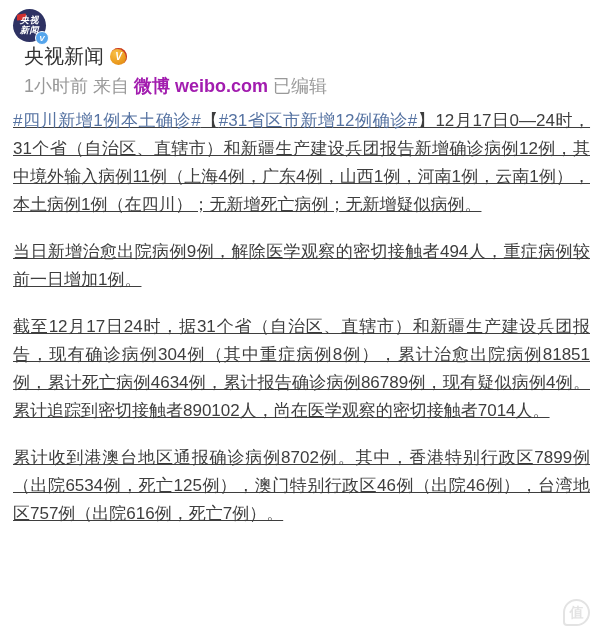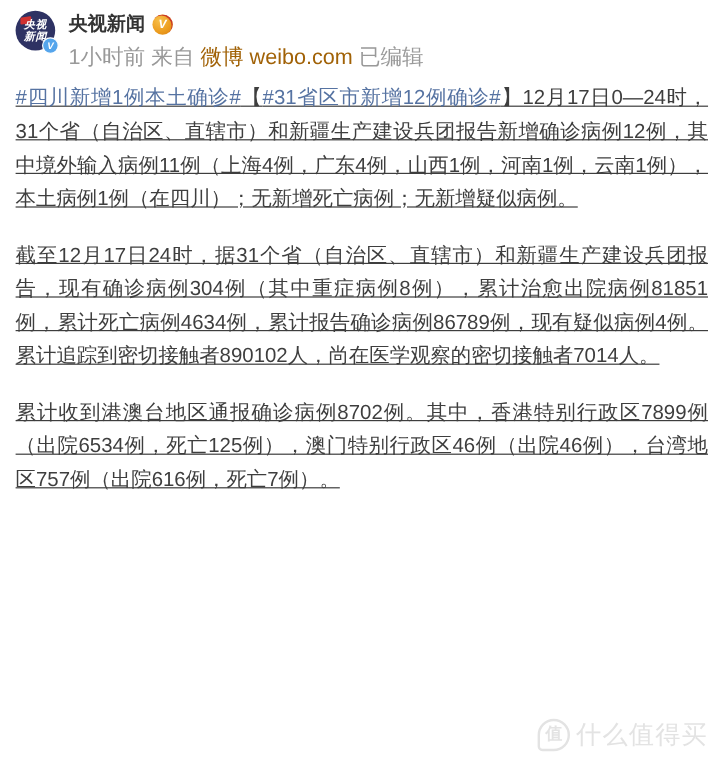--- a/index.html
+++ b/index.html
@@ -4,21 +4,21 @@
 <style>
   html, body { margin: 0; padding: 0; background: #fff; }
   body {
     width: 600px; height: 631px;
     font-family: "Liberation Sans", sans-serif;
     position: relative; overflow: hidden;
   }
   .post { position: relative; width: 600px; height: 631px; background: #fff; }
 
   
-  .post-header { display: flex; align-items: flex-start; padding: 9px 12px 0 13px; }
+  .post-header { display: flex; align-items: flex-start; padding: 9px 12px 0 13px; flex-direction: column; }
   .avatar {
     position: relative; width: 33px; height: 33px; flex: 0 0 auto;
     border-radius: 50%; background: #2e3263; cursor: pointer;
   }
   .avatar-text {
     position: absolute; inset: 0; display: flex; flex-direction: column;
     align-items: center; justify-content: center;
     color: #fff; font-weight: bold; font-size: 9px; line-height: 1.08;
     font-style: italic; letter-spacing: 0.5px;
   }
@@ -27,30 +27,30 @@
     background: #d03030; transform: skewY(-8deg); border-radius: 1px;
   }
   .v-badge {
     position: absolute; right: -3px; bottom: -3px; width: 12px; height: 12px;
     background: #55a5ec; border: 1.5px solid #fff; border-radius: 50%;
     color: #fff; font-size: 8px; font-weight: bold; font-style: italic;
     display: flex; align-items: center; justify-content: center;
   }
   .header-info { margin-left: 11px; min-width: 0; }
   .name-row { display: flex; align-items: center; margin-top: 1px; }
-  .author-name { font-size: 16px; font-weight: 700; color: #333; text-decoration: none; }
+  .author-name { font-size: 20px; font-weight: 400; color: #333; text-decoration: none; }
   .gold-v {
     margin-left: 6px; width: 17px; height: 17px; border-radius: 50%;
     background: radial-gradient(circle at 35% 30%, #f8c04a, #eb9b1e 60%, #d87f10);
     color: #fff; font-size: 10px; font-weight: bold; font-style: italic;
     display: flex; align-items: center; justify-content: center;
     box-shadow: -1px 1px 0 #c8372b inset;
   }
   .meta-row { margin-top: 4px; font-size: 18px; color: #999; display: flex; gap: 5px; white-space: nowrap; }
-  .meta-row a { color: #a16207; text-decoration: none; }
+  .meta-row a { color: #a21caf; text-decoration: none; font-weight: bold; }
 
   
   .post-body {
     padding: 9px 10px 0 13px;
     font-size: 17px; line-height: 28px; color: #3e3e3e;
     text-align: justify;
   }
   .post-body p { margin: 0 0 19px 0; text-decoration: underline; }
   .hashtag { color: #5673a2; text-decoration: none; }
 
@@ -91,22 +91,22 @@
         <span>1小时前</span>
         <span>来自</span>
         <a>微博 weibo.com</a>
         <span>已编辑</span>
       </div>
     </div>
   </div>
 
   <div class="post-body" id="post-body">
       <p><a class="hashtag">#四川新增1例本土确诊#</a><span>【</span><a class="hashtag">#31省区市新增12例确诊#</a><span>】12月17日0—24时，31个省（自治区、直辖市）和新疆生产建设兵团报告新增确诊病例12例，其中境外输入病例11例（上海4例，广东4例，山西1例，河南1例，云南1例），本土病例1例（在四川）；无新增死亡病例；无新增疑似病例。</span></p>
+      <p><span>当日新增治愈出院病例9例，解除医学观察的密切接触者494人，重症病例较前一日增加1例。</span></p>
       <p><span>截至12月17日24时，据31个省（自治区、直辖市）和新疆生产建设兵团报告，现有确诊病例304例（其中重症病例8例），累计治愈出院病例81851例，累计死亡病例4634例，累计报告确诊病例86789例，现有疑似病例4例。累计追踪到密切接触者890102人，尚在医学观察的密切接触者7014人。</span></p>
       <p><span>累计收到港澳台地区通报确诊病例8702例。其中，香港特别行政区7899例（出院6534例，死亡125例），澳门特别行政区46例（出院46例），台湾地区757例（出院616例，死亡7例）。</span></p>
     </div>
 
   <div class="watermark">
     <span class="wm-logo">值</span>
-    <span>什么值得买</span>
   </div>
 
 </div>
 
 </body></html>

